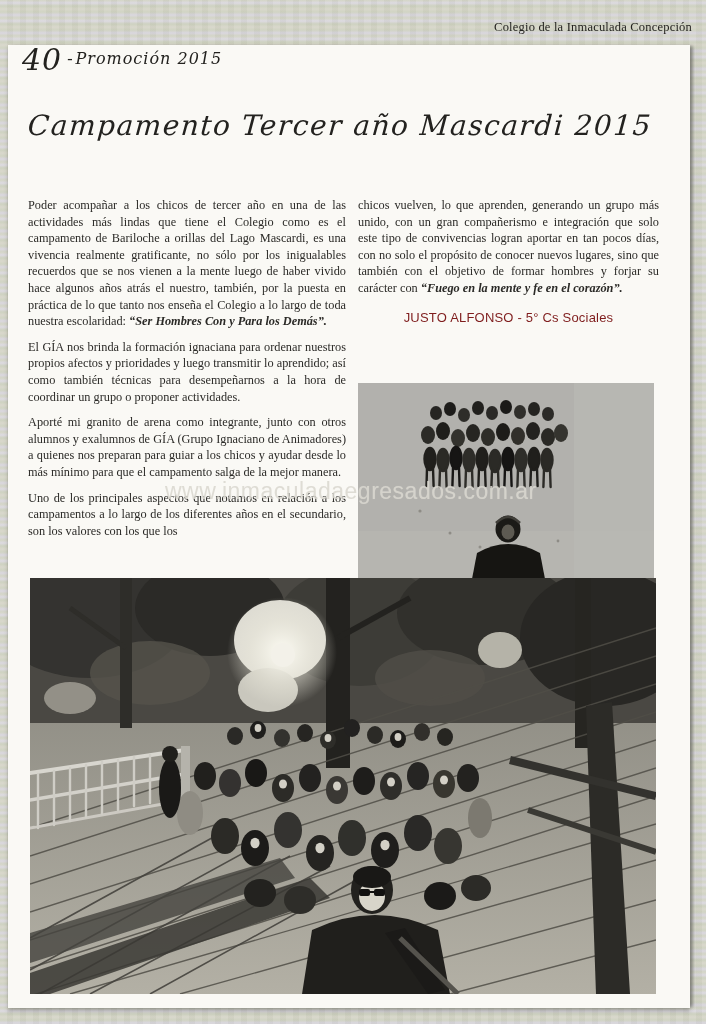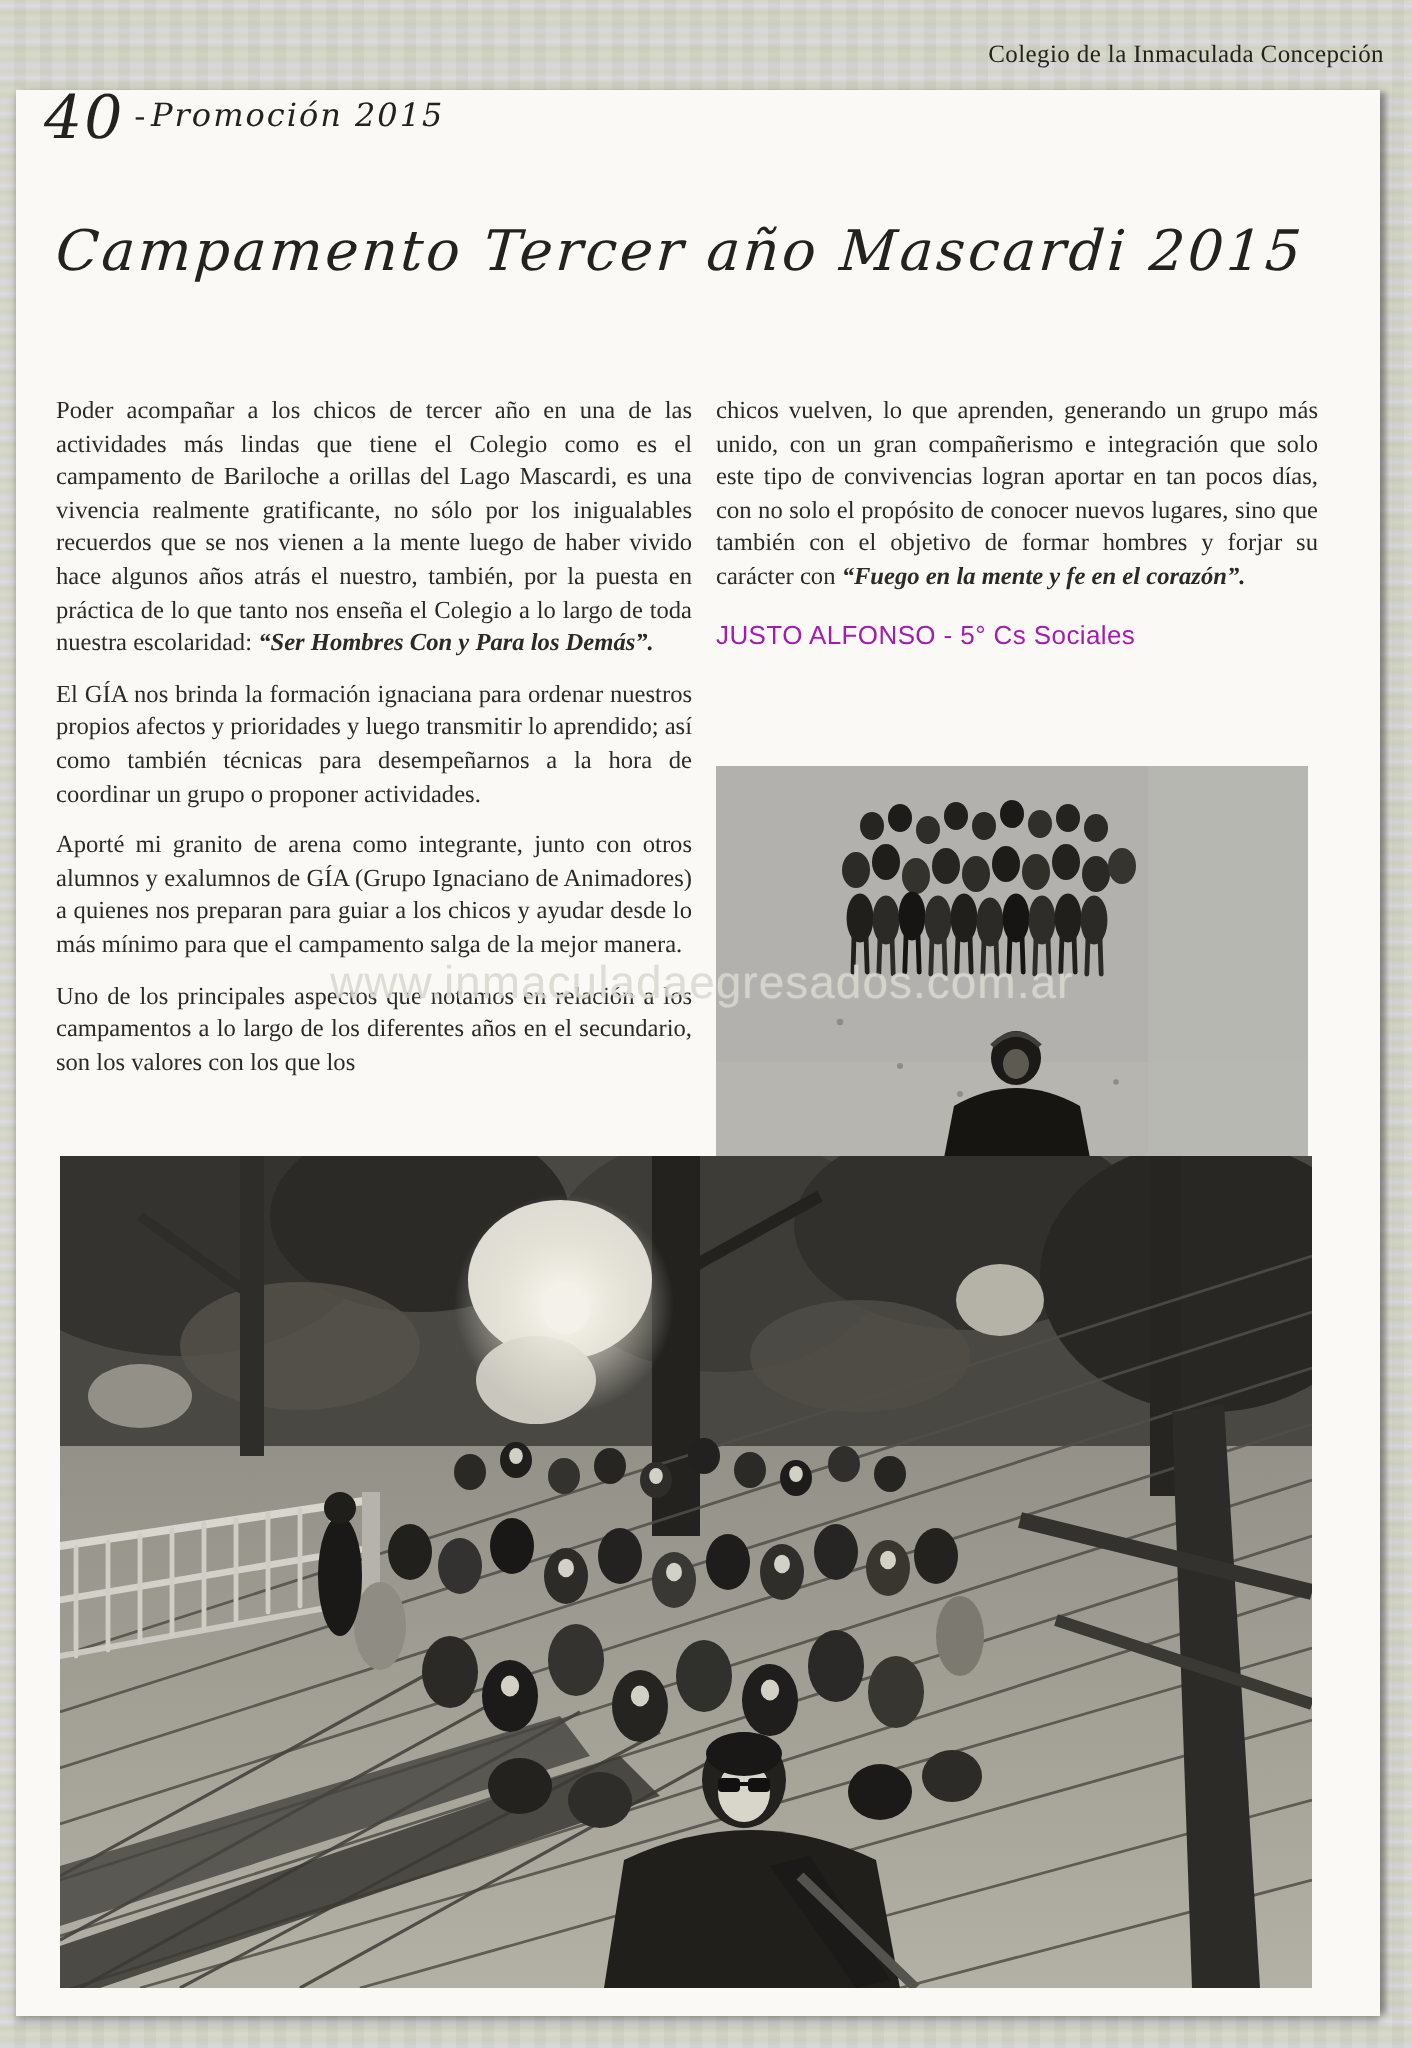--- a/index.html
+++ b/index.html
@@ -24,21 +24,21 @@
   .title{position:absolute;left:20px;top:20px;margin:0;font-weight:400;font-size:27px;
     letter-spacing:.3px;color:#1d1c1a;font-family:"Liberation Serif",serif;}
   .subtitle{position:absolute;left:20px;top:64px;margin:0;font-weight:400;font-size:28px;
     font-family:"DejaVu Serif",serif;font-style:italic;letter-spacing:1.5px;color:#23221f;transform:skewX(-4deg);transform-origin:left;}
   .col{position:absolute;top:152px;font-size:12.3px;line-height:16.6px;color:#2b2a27;text-align:justify;}
   .col p{margin:0;}
   .col p + p{margin-top:9px;}
   .col-left{left:20px;width:318px;height:386px;overflow:hidden;z-index:1;}
   .col-right{left:350px;width:301px;z-index:1;}
   .emph{font-weight:bold;font-style:italic;}
-  .byline{font-family:"Liberation Sans",sans-serif;font-size:13px;color:#a21caf;text-align:left;margin-top:13px;letter-spacing:.2px;}
+  .byline{font-family:"Liberation Sans",sans-serif;font-size:13px;color:#7f1d1d;text-align:center;margin-top:13px;letter-spacing:.2px;}
   .photo{position:absolute;z-index:2;display:block;}
   .photo-top{left:350px;top:338px;width:296px;height:196px;}
   .photo-bottom{left:22px;top:533px;width:626px;height:416px;}
   .photo svg{display:block;width:100%;height:100%;}
   .watermark{position:absolute;left:157px;top:433px;z-index:3;
     font-family:"Liberation Sans",sans-serif;font-size:23px;letter-spacing:.5px;
     color:rgba(216,214,206,.85);text-shadow:0 0 1px rgba(255,255,255,.25);white-space:nowrap;}
 </style>
 </head>
 <body>

